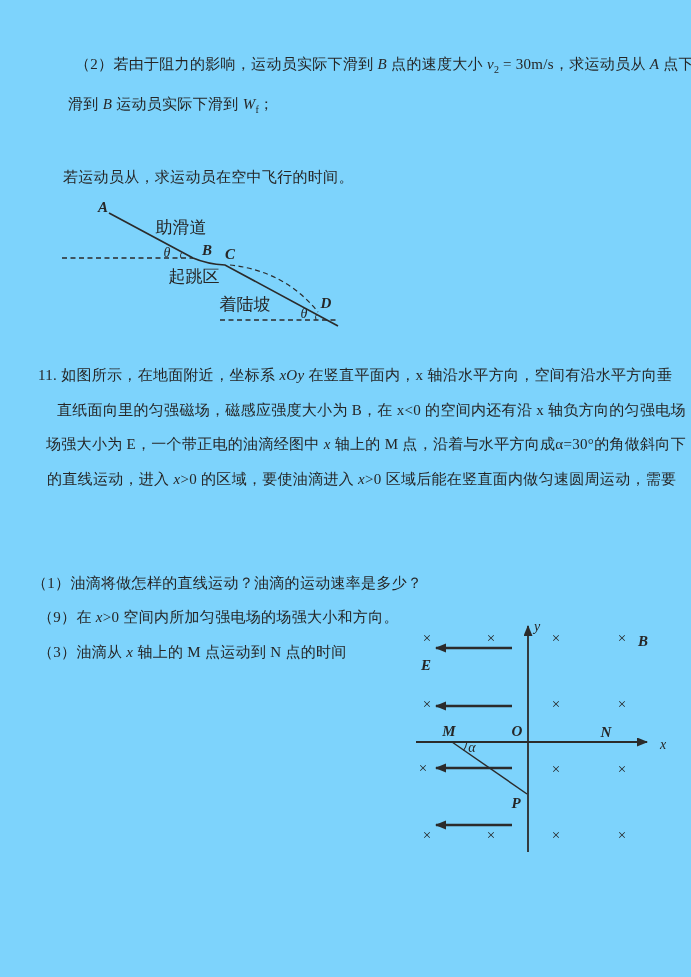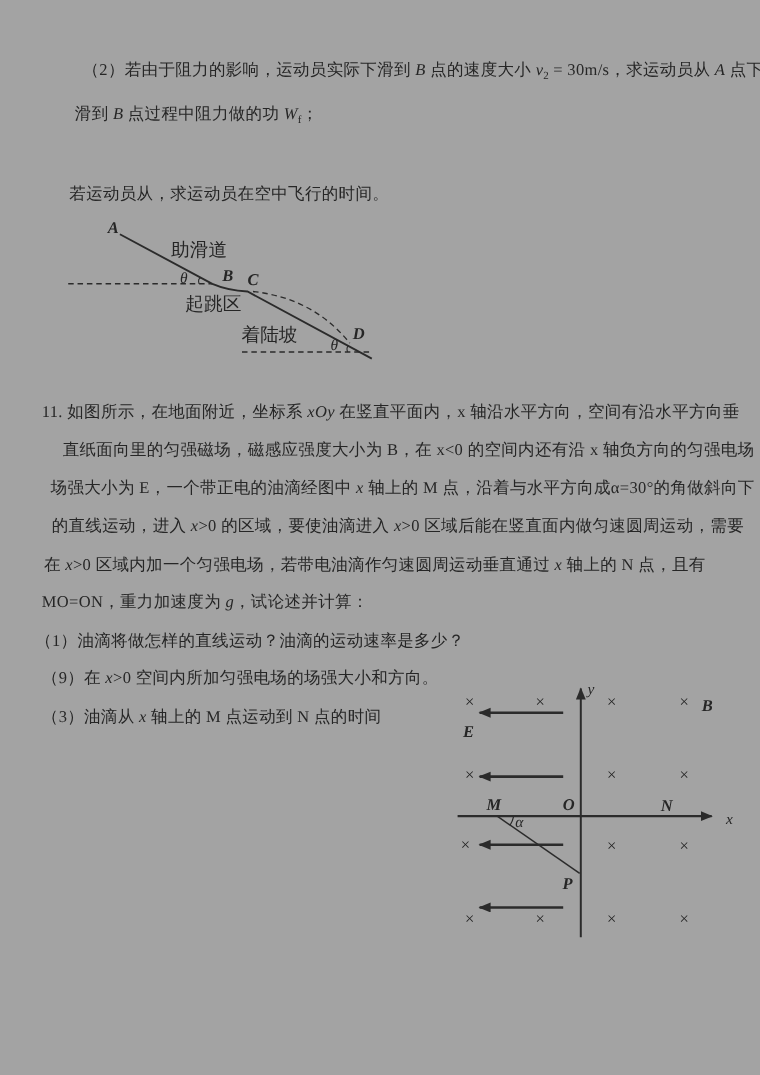--- a/index.html
+++ b/index.html
@@ -1,17 +1,17 @@
 <!DOCTYPE html>
 <html><head>
 <meta charset="utf-8">
 <style>
   html,body{margin:0;padding:0;background:#ffffff;}
   .page{
-    position:relative;width:691px;height:977px;background:#a3a3a3;overflow:hidden;
+    position:relative;width:691px;height:977px;background:#7dd3fc;overflow:hidden;
     font-family:"Liberation Serif","DejaVu Serif",serif;color:#262626;
   }
   .tl{
     position:absolute;margin:0;font-size:15px;line-height:21px;white-space:nowrap;
     letter-spacing:0.3px;font-weight:500;
   }
   .tl i{font-style:italic;}
   .tl sub{font-size:10px;letter-spacing:0;}
   svg{position:absolute;overflow:visible;}
   svg text{fill:#262626;font-family:"Liberation Serif","DejaVu Serif",serif;}
@@ -21,21 +21,21 @@
   .var{font-style:italic;font-size:15px;font-weight:600;}
   .var-sm{font-style:italic;font-size:14px;font-weight:500;}
   .cross{font-size:15px;font-weight:500;fill:#242424;}
 </style>
 </head>
 <body>
 
 <div class="page">
 
   <p class="tl" style="left:75px;top:54px"><span>（2）若由于阻力的影响，运动员实际下滑到 </span><i>B</i><span> 点的速度大小 </span><i>v</i><sub>2</sub><span> = 30m/s，求运动员从 </span><i>A</i><span> 点下</span></p>
-  <p class="tl" style="left:68px;top:94px"><span>滑到 </span><i>B</i><span> 点过程中阻力做的功 </span><i>W</i><sub>f</sub><span>；</span></p>
+  <p class="tl" style="left:68px;top:94px"><span>滑到 </span><i>B</i><span> 运动员实际下滑到 </span><i>W</i><sub>f</sub><span>；</span></p>
   <p class="tl" style="left:63px;top:167px"><span>若运动员从，求运动员在空中飞行的时间。</span></p>
 
   <svg viewBox="0 0 300 140" style="left:55px;top:197px;width:300px;height:140px">
     <path class="stroke" stroke-width="1.7" d="M 54 16 L 138 61 Q 152 67 170 68 L 283 129"></path>
     <path class="dashed" stroke-width="1.3" d="M 7 61 H 138"></path>
     <path class="stroke" stroke-width="1" d="M 126 61 Q 124.5 56.5 127.5 55.5"></path>
     <path class="dashed" stroke-width="1.2" stroke-dasharray="4 3.5" d="M 175 68 Q 230 74 263 115"></path>
     <path class="dashed" stroke-width="1.3" d="M 165 123 H 281"></path>
     <path class="stroke" stroke-width="1" d="M 261 123 Q 259.5 119 262 117"></path>
     <text class="var" x="48" y="15" text-anchor="middle">A</text>
@@ -46,22 +46,20 @@
     <text class="cjk-label-lg" x="139" y="85" text-anchor="middle">起跳区</text>
     <text class="cjk-label-lg" x="190" y="113" text-anchor="middle">着陆坡</text>
     <text class="var-sm" x="249" y="121" text-anchor="middle">θ</text>
     <text class="var" x="271" y="111" text-anchor="middle">D</text>
   </svg>
 
   <p class="tl" style="left:38px;top:365px"><span>11. 如图所示，在地面附近，坐标系 </span><i>xOy</i><span> 在竖直平面内，x 轴沿水平方向，空间有沿水平方向垂</span></p>
   <p class="tl" style="left:57px;top:400px"><span>直纸面向里的匀强磁场，磁感应强度大小为 B，在 x&lt;0 的空间内还有沿 x 轴负方向的匀强电场，</span></p>
   <p class="tl" style="left:46px;top:434px"><span>场强大小为 E，一个带正电的油滴经图中 </span><i>x</i><span> 轴上的 M 点，沿着与水平方向成α=30°的角做斜向下</span></p>
   <p class="tl" style="left:47px;top:469px"><span>的直线运动，进入 </span><i>x</i><span>&gt;0 的区域，要使油滴进入 </span><i>x</i><span>&gt;0 区域后能在竖直面内做匀速圆周运动，需要</span></p>
-  <p class="tl" style="left:40px;top:504px"><span>在 </span><i>x</i><span>&gt;0 区域内加一个匀强电场，若带电油滴作匀速圆周运动垂直通过 </span><i>x</i><span> 轴上的 N 点，且有</span></p>
-  <p class="tl" style="left:38px;top:538px"><span>MO=ON，重力加速度为 </span><i>g</i><span>，试论述并计算：</span></p>
   <p class="tl" style="left:32px;top:573px"><span>（1）油滴将做怎样的直线运动？油滴的运动速率是多少？</span></p>
   <p class="tl" style="left:38px;top:607px"><span>（9）在 </span><i>x</i><span>&gt;0 空间内所加匀强电场的场强大小和方向。</span></p>
   <p class="tl" style="left:38px;top:642px"><span>（3）油滴从 </span><i>x</i><span> 轴上的 M 点运动到 N 点的时间</span></p>
 
   <svg id="field-svg" viewBox="0 0 280 250" style="left:400px;top:610px;width:280px;height:250px">
     <defs>
       <marker id="ah" markerWidth="12" markerHeight="10" refX="10" refY="4.5" orient="auto" markerUnits="userSpaceOnUse">
         <path d="M0,0 L11,4.5 L0,9 Z" fill="#2b2b2b"></path>
       </marker>
     </defs>

